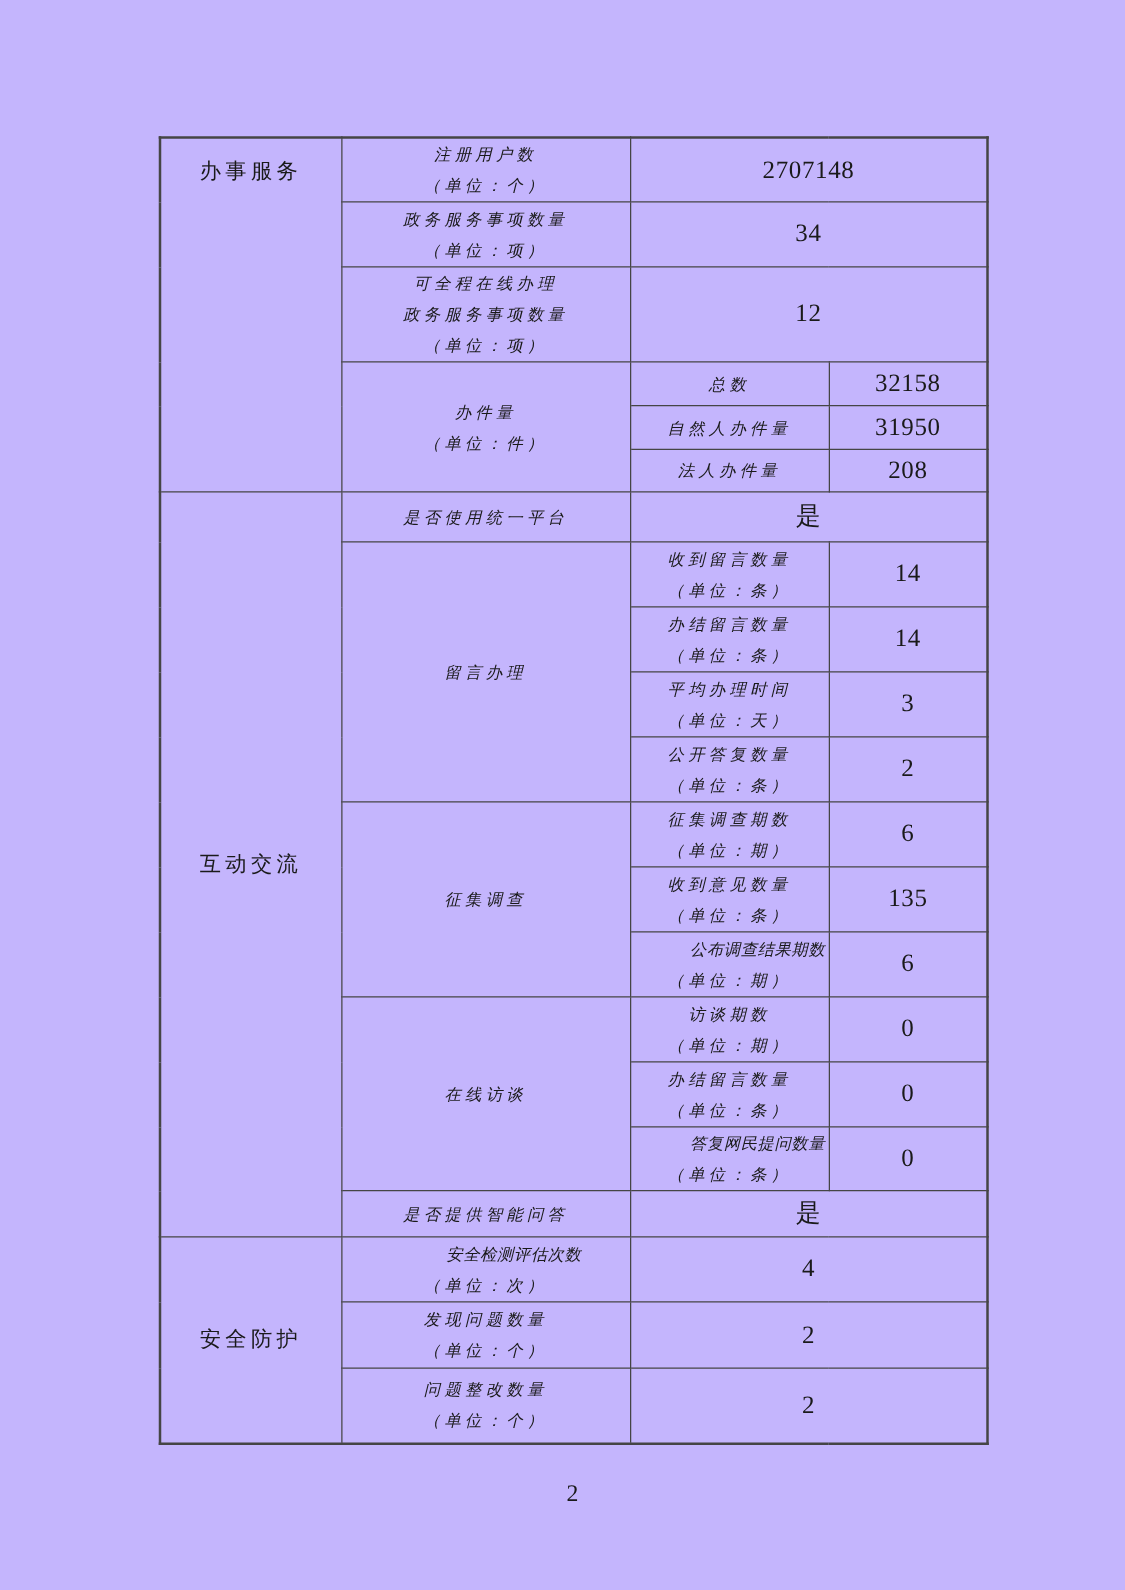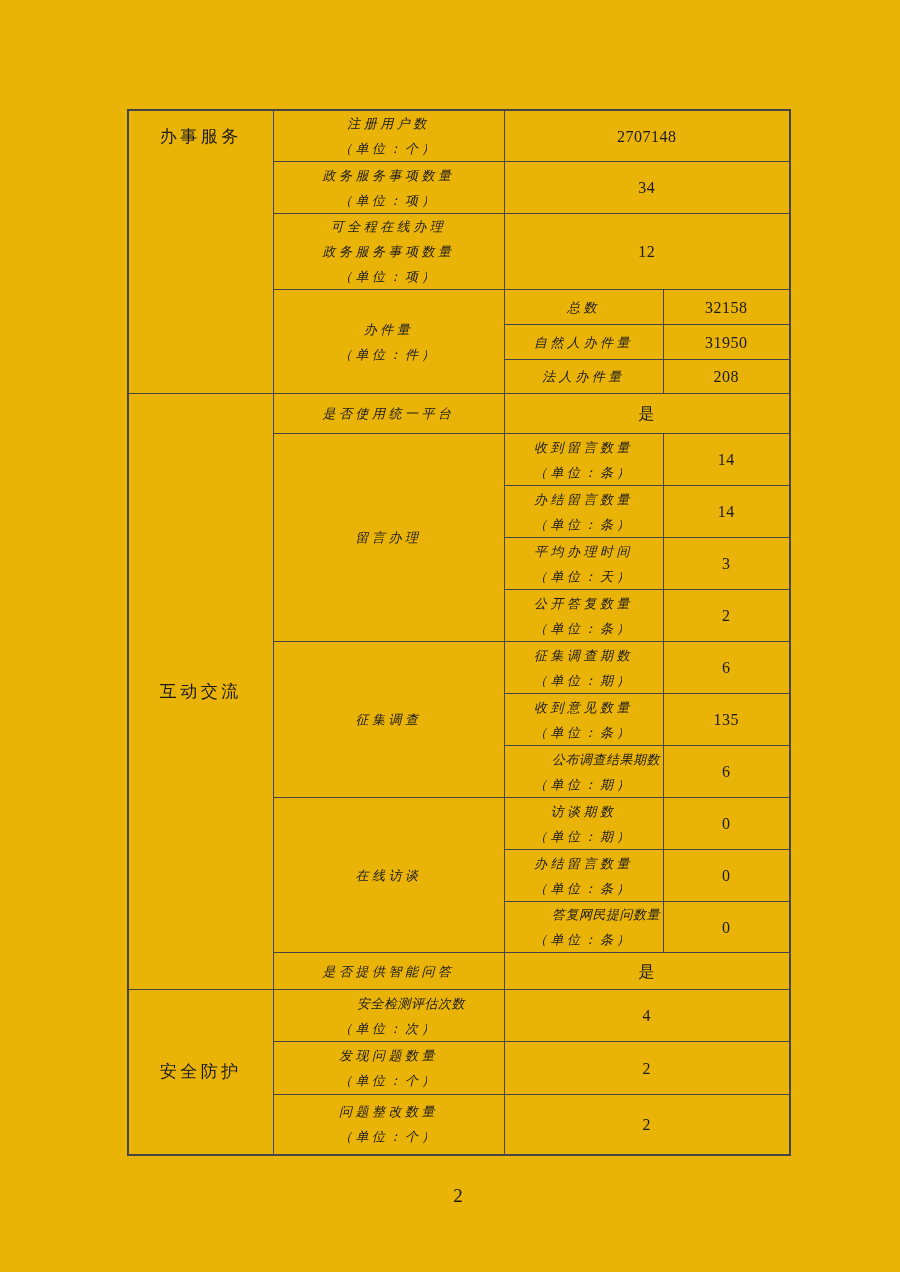--- a/index.html
+++ b/index.html
@@ -4,21 +4,21 @@
 <style>
   html, body {
     margin: 0;
     padding: 0;
     background: #ffffff;
   }
   .page {
     position: relative;
     width: 900px;
     height: 1272px;
-    background: #eab308;
+    background: #c4b5fd;
     font-family: "Liberation Serif", "DejaVu Serif", serif;
     color: #1a1a1a;
     overflow: hidden;
   }
   table.report-table {
     position: absolute;
     left: 127px;
     top: 109px;
     width: 662px;
     table-layout: fixed;
@@ -42,21 +42,21 @@
   }
   .c-label {
     font-size: 13px;
     letter-spacing: 3.5px;
     line-height: 25px;
     font-style: italic;
   }
   .c-label .ln { display: block; }
   .c-label .tight { letter-spacing: 0.5px; margin-left: 45px; }
   .c-value {
-    font-size: 16px;
+    font-size: 20px;
     letter-spacing: 0.5px;
     line-height: 25px;
   }
   .page-number {
     position: absolute;
     left: 127px;
     width: 662px;
     top: 1185px;
     text-align: center;
     font-size: 19px;

